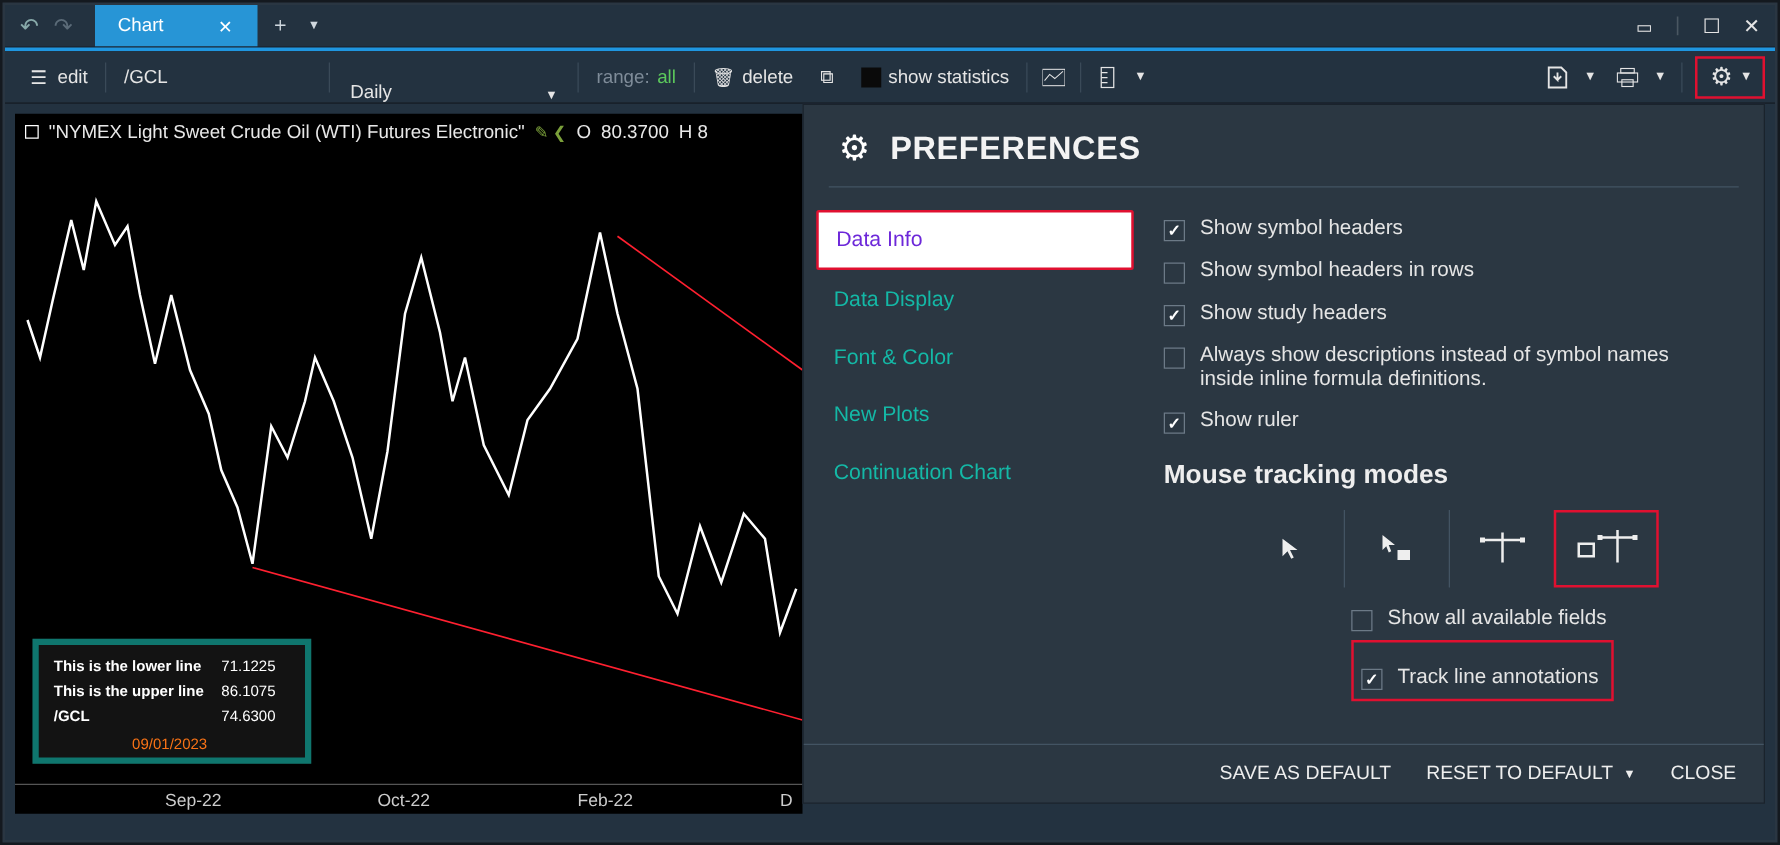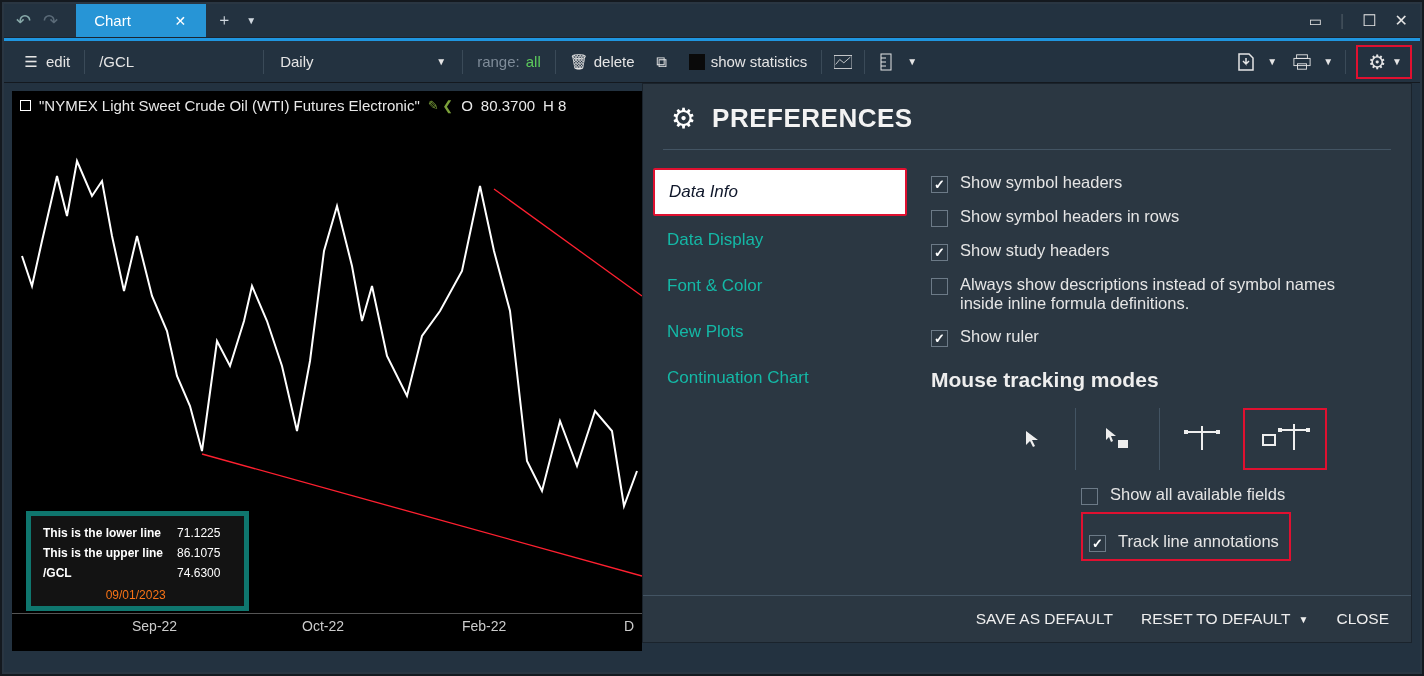--- a/index.html
+++ b/index.html
@@ -65,21 +65,21 @@
     align-items: center;
     gap: 0;
     padding: 0 8px;
     border-bottom: 1px solid #14191f;
   }
   .tbtn { display: flex; align-items: center; gap: 6px; padding: 0 10px; height: 100%; font-size: 15px; color: #e5e5e5; }
   .tbtn.icon-only { padding: 0 8px; }
   .ticon { width: 18px; height: 18px; display: inline-flex; align-items: center; justify-content: center; color: #e5e5e5; }
   .vsep { width: 1px; height: 24px; background: #3a4a58; margin: 0 4px; }
   .input-symbol { background: transparent; color: #e5e5e5; font-size: 15px; padding: 0 10px; border: none; width: 170px; height: 100%; }
-  .select-period { display: flex; align-items: center; width: 190px; padding: 0 12px; justify-content: space-between; }
+  .select-period { display: flex; align-items: flex-end; width: 190px; padding: 0 12px; justify-content: space-between; }
   .muted { color: #7f8c99; }
   .green { color: #5cc95c; }
   .toolbar .spacer { flex: 1; }
   .gear-group {
     display: flex; align-items: center; height: 34px;
     padding: 0 8px 0 10px;
   }
   .gear-highlight { border: 2px solid #e01030; margin-left: 6px; }
 
   
@@ -99,39 +99,39 @@
   .info-box {
     position: absolute;
     bottom: 40px; left: 14px;
     background: rgba(20,20,20,0.96);
     border: 5px solid #0f766e;
     padding: 6px 12px 4px 8px;
     font-size: 12px;
   }
   .info-box table td { padding: 2px 10px 2px 2px; }
   .info-box .date { text-align: center; color: #f97316; padding-top: 4px; }
-  .axis { position: absolute; bottom: 0; left: 0; right: 0; height: 38px; border-top: 1px solid #555; }
+  .axis { position: absolute; bottom: 0; left: 0; right: 0; height: 24px; border-top: 1px solid #555; }
   .axis-tick { position: absolute; top: 4px; color: #ccc; font-size: 14px; }
 
   
   .prefs {
     position: absolute;
     right: 8px; top: 0;
     width: 770px; height: 560px;
     background: #2b3742;
     display: flex; flex-direction: column;
     border: 1px solid #1a232c;
   }
   .prefs-header { display: flex; align-items: center; gap: 16px; padding: 18px 24px 14px 28px; }
   .prefs-header h1 { font-size: 26px; font-weight: 700; color: #f3f3f3; letter-spacing: 0.5px; }
   .prefs-divider { height: 1px; background: #435463; margin: 0 20px; }
   .prefs-body { flex: 1; display: flex; overflow: hidden; padding-top: 16px; }
   .prefs-tabs { width: 280px; padding: 2px 16px 0 10px; display: flex; flex-direction: column; gap: 2px; }
   .prefs-tab { padding: 12px 14px; font-size: 17px; color: #14b8a6; border-radius: 2px; }
-  .prefs-tab.active { background: #fff; color: #0f172a; border: 2px solid #e01030; font-style: italic; }
+  .prefs-tab.active { background: #fff; color: #6d28d9; border: 2px solid #e01030; }
   .prefs-content { flex: 1; padding: 0 24px 0 8px; overflow-y: auto; }
   .chkrow { display: flex; align-items: flex-start; gap: 12px; padding: 7px 0; font-size: 16.5px; }
   .chkrow .chk { width: 17px; height: 17px; border: 1px solid #6c7a87; display: flex; align-items: center; justify-content: center; font-size: 13px; color: #fff; background: transparent; margin-top: 3px; flex-shrink: 0; }
   .chkrow .chk.on::after { content: '✓'; font-weight: bold; }
   .section-title { font-size: 21px; font-weight: 600; color: #eee; padding: 14px 0 10px 0; }
   .modes { display: flex; gap: 0; margin-left: 60px; margin-top: 6px; align-items: center; }
   .mode { width: 84px; height: 62px; display: flex; align-items: center; justify-content: center; color: #eee; border-left: 1px solid #435463; }
   .mode:first-child { border-left: none; }
   .mode.sel { border: 2px solid #e01030; }
   .sub-options { margin-left: 150px; margin-top: 8px; }

